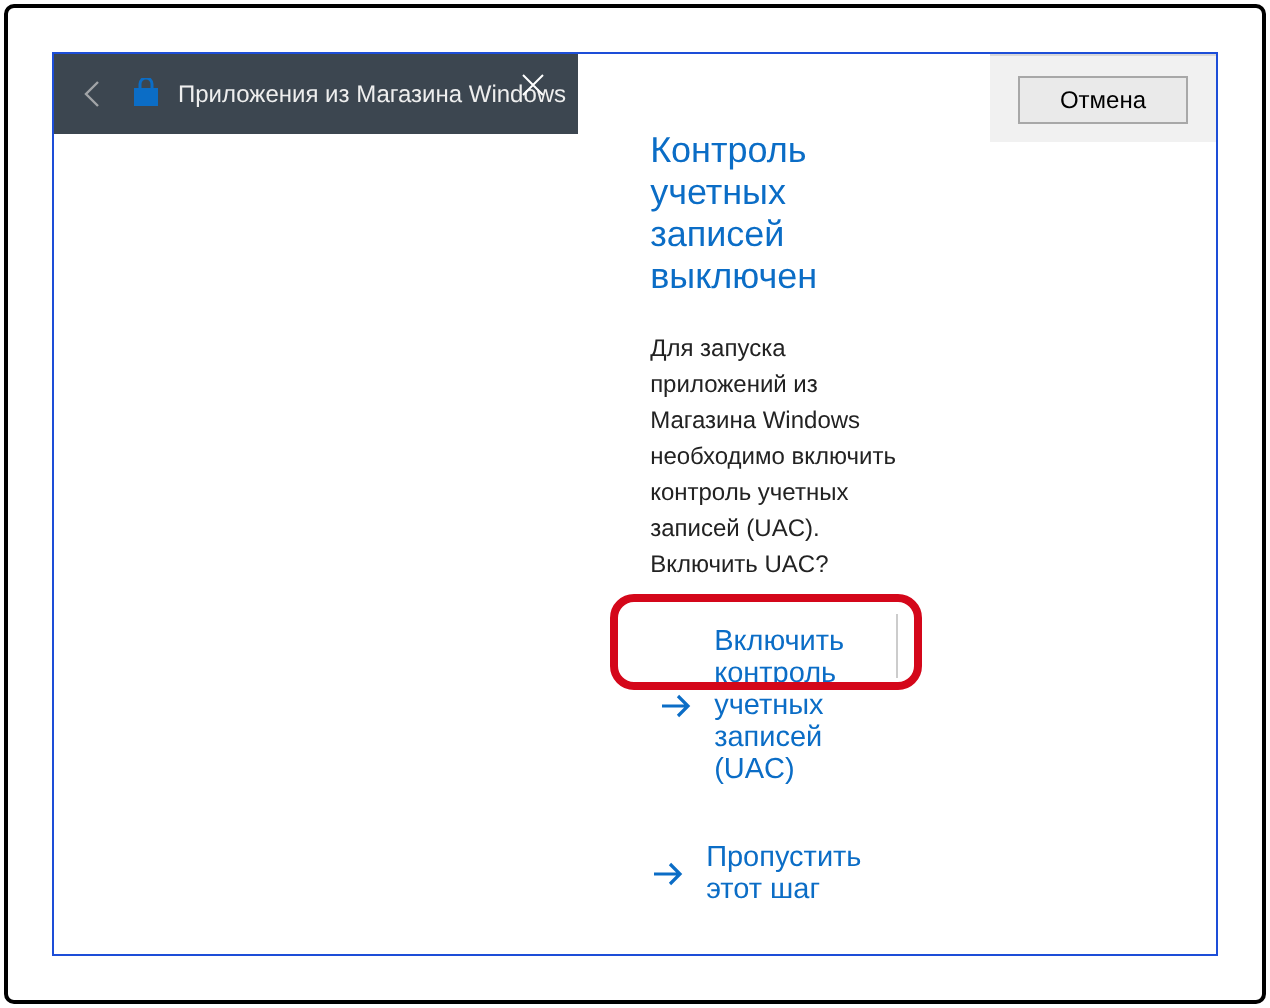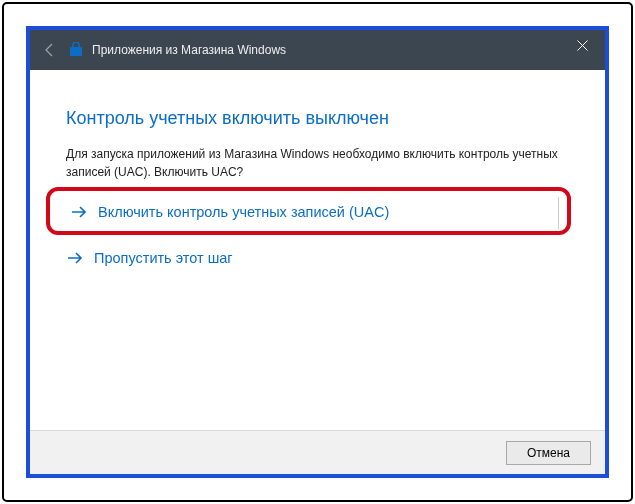--- a/index.html
+++ b/index.html
@@ -20,24 +20,24 @@
       overflow: hidden;
       position: relative;
       background: #fff;
     }
     .window {
       position: absolute;
       top: 22px;
       left: 22px;
       right: 22px;
       bottom: 22px;
-      border: 4px solid #1d4ed8;
+      border: 1px solid #1d4ed8;
       background: #fff;
       display: flex;
-      flex-direction: column;
+      flex-direction: row;
     }
     .titlebar {
       background: #3c4650;
       height: 40px;
       display: flex;
       align-items: center;
       padding: 0 6px;
       color: #fff;
       position: relative;
     }
@@ -161,21 +161,21 @@
       </span>
       <span class="window-title">Приложения из Магазина Windows</span>
       <div class="close-btn">
         <svg width="11" height="11" viewBox="0 0 11 11">
             <path d="M0.5 0.5 L10.5 10.5 M10.5 0.5 L0.5 10.5" stroke="#fff" stroke-width="1"></path>
           </svg>
       </div>
     </div>
 
     <div class="content">
-      <h1 class="heading">Контроль учетных включить выключен</h1>
+      <h1 class="heading">Контроль учетных записей выключен</h1>
       <p class="description">Для запуска приложений из Магазина Windows необходимо включить контроль учетных записей (UAC). Включить UAC?</p>
 
       <div style="position:relative;">
         <div class="option-row" style="padding:6px 4px;">
           <span class="option-arrow">
             <svg width="18" height="18" viewBox="0 0 18 18">
                 <path d="M2 9 L14 9 M10 4 L15 9 L10 14" stroke="#0b6dc6" stroke-width="1.6" fill="none"></path>
               </svg>
           </span>
           <span class="option-label">Включить контроль учетных записей (UAC)</span>

